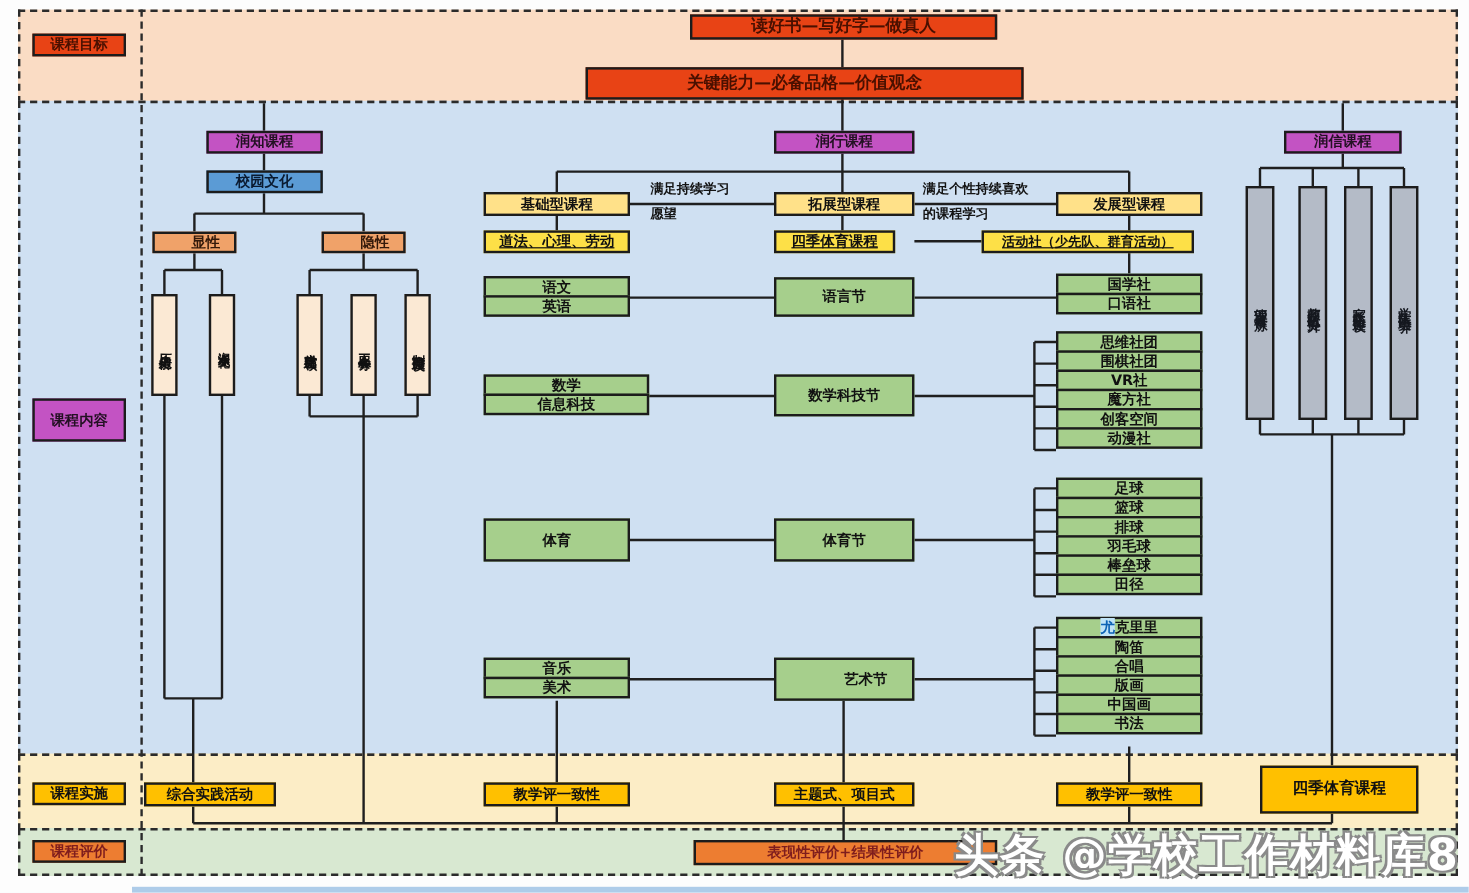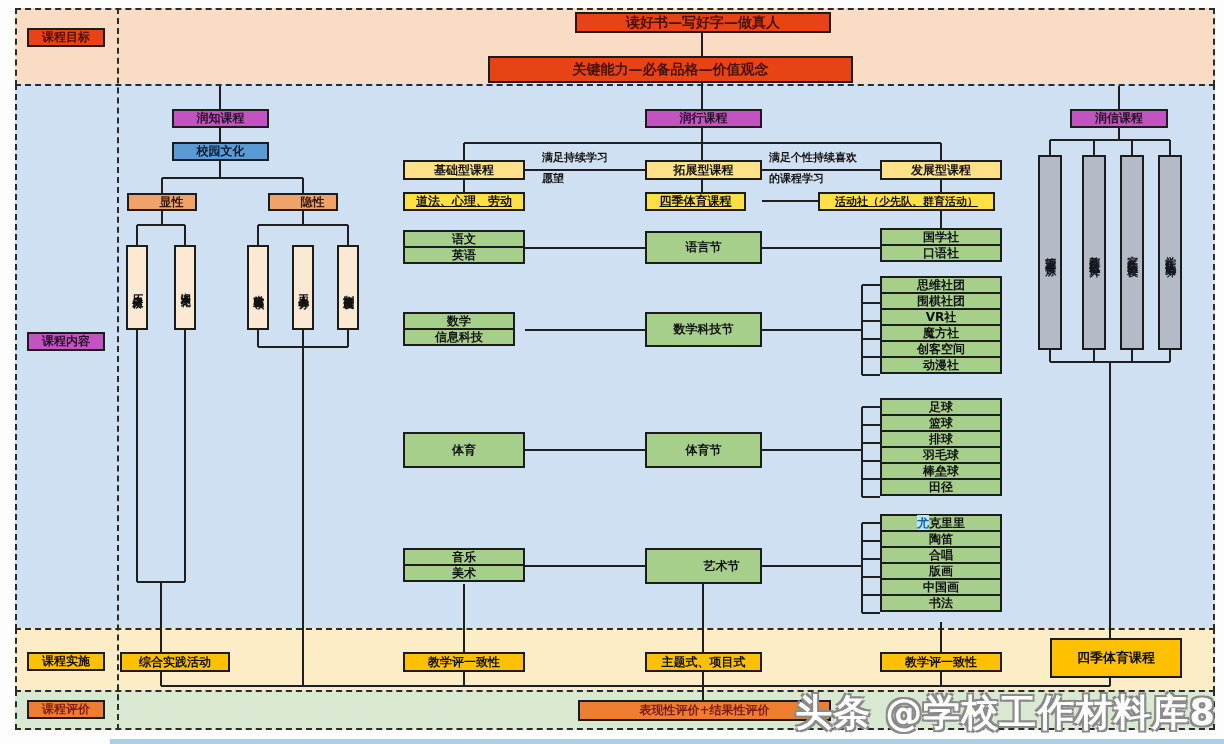--- a/index.html
+++ b/index.html
@@ -67,21 +67,21 @@
       M525 566 H645 M762 566 H862
       M862 523 V613 M862 523 H880 M862 541 H880 M862 559 H880 M862 577 H880 M862 595 H880 M862 613 H880
       M464 584 V652 M703 584 V652 M941 622 V652
       M1119 128 V140 M1050 140 H1170 M1050 140 V155 M1094 140 V155 M1132 140 V155 M1170 140 V155
       M1050 350 V362 M1094 350 V362 M1132 350 V362 M1170 350 V362 M1050 362 H1170 M1110 362 V638
       M161 672 V686 M464 672 V686 M941 672 V686 M1110 678 V686
       M161 686 H1110 M703 672 V700"></path>
   </svg>
 
   <div class="box red" style="left:27px;top:28px;width:78px;height:19px;">课程目标</div>
-  <div class="box purple" style="left:27px;top:332px;width:78px;height:19px;">课程内容</div>
+  <div class="box purple" style="left:27px;top:332px;width:78px;height:36px;">课程内容</div>
   <div class="box gold" style="left:27px;top:652px;width:78px;height:19px;text-align:right;">课程实施</div>
   <div class="box oeval" style="left:27px;top:700px;width:78px;height:19px;">课程评价</div>
 
   <div class="box red" style="left:575px;top:12px;width:256px;height:21px;font-size:14px;">读好书—写好字—做真人</div>
   <div class="box red" style="left:488px;top:56px;width:365px;height:27px;font-size:14px;">关键能力—必备品格—价值观念</div>
 
   <div class="box purple" style="left:172px;top:109px;width:97px;height:19px;">润知课程</div>
   <div class="box purple" style="left:645px;top:109px;width:117px;height:19px;">润行课程</div>
   <div class="box purple" style="left:1070px;top:109px;width:98px;height:19px;">润信课程</div>
 
@@ -114,21 +114,21 @@
   <div class="stack" style="left:403px;top:230px;width:122px;">
     <div class="cell">语文</div>
     <div class="cell">英语</div>
   </div>
   <div class="box green" style="left:645px;top:231px;width:117px;height:33px;">语言节</div>
   <div class="stack" style="left:880px;top:228px;width:122px;">
     <div class="cell">国学社</div>
     <div class="cell">口语社</div>
   </div>
 
-  <div class="stack" style="left:403px;top:312px;width:112px;font-family:Liberation Serif, serif;">
+  <div class="stack" style="left:403px;top:312px;width:138px;font-family:Liberation Serif, serif;">
     <div class="cell">数学</div>
     <div class="cell">信息科技</div>
   </div>
   <div class="box green" style="left:645px;top:312px;width:117px;height:35px;">数学科技节</div>
   <div class="stack" style="left:880px;top:276px;width:122px;">
     <div class="cell">思维社团</div>
     <div class="cell">围棋社团</div>
     <div class="cell">VR社</div>
     <div class="cell">魔方社</div>
     <div class="cell">创客空间</div>

